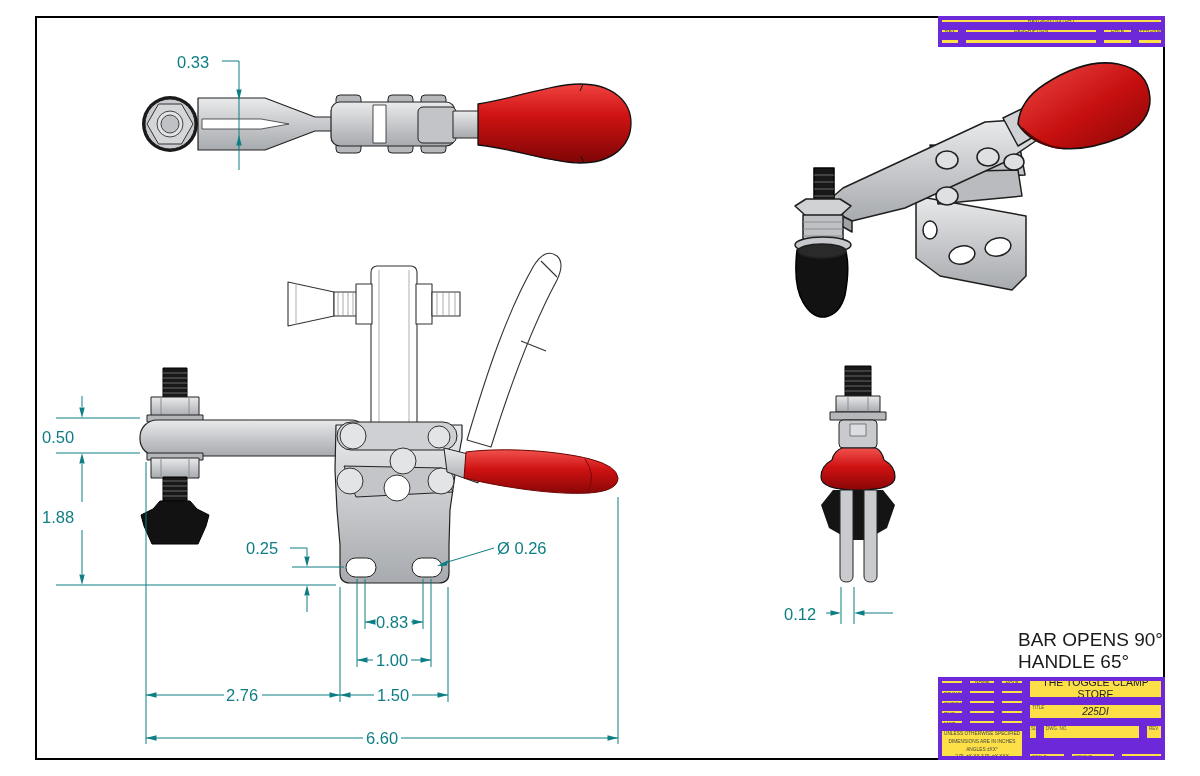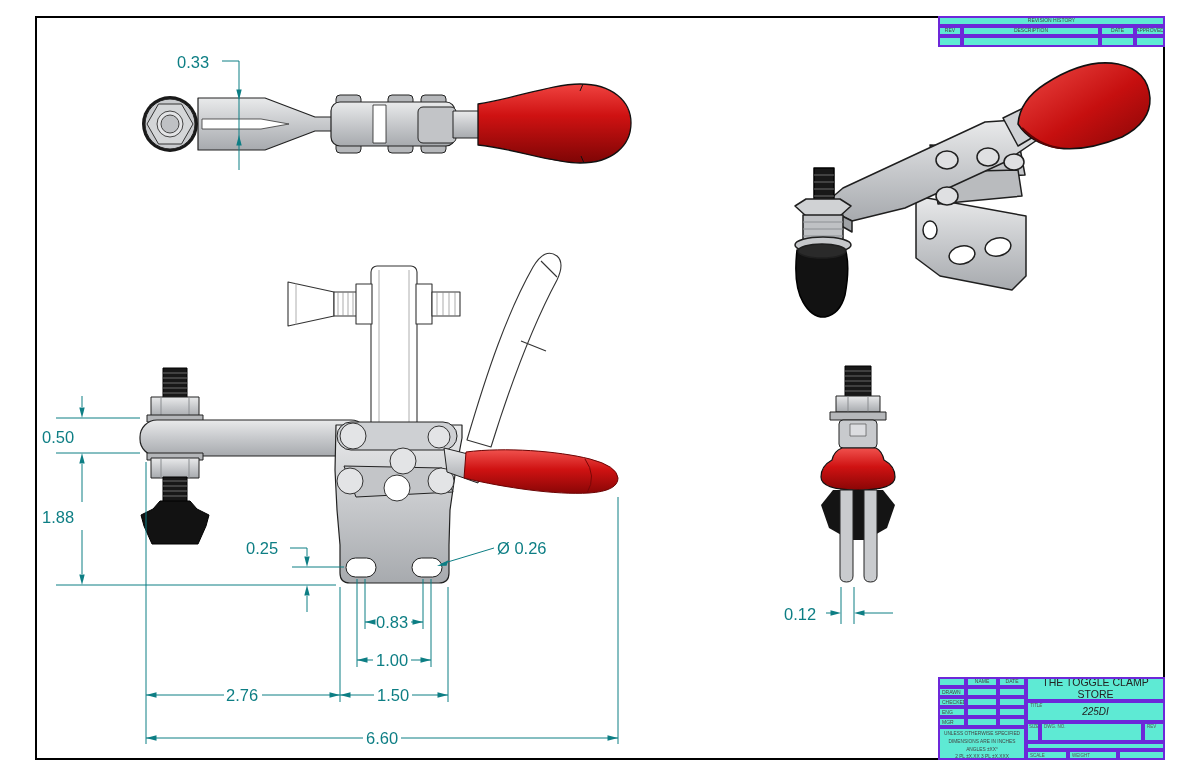--- a/index.html
+++ b/index.html
@@ -1,22 +1,22 @@
 <!DOCTYPE html>
 <html><head>
 <meta charset="utf-8">
 <style>
   html,body{margin:0;padding:0;background:#fff;}
   #canvas{position:relative;width:1200px;height:776px;background:#fff;overflow:hidden;
           font-family:"Liberation Sans",sans-serif;}
   #sheet-border{position:absolute;left:35px;top:16px;width:1126px;height:740px;
                 border:2px solid #000;}
   svg{position:absolute;left:0;top:0;}
-  .cell{position:absolute;box-sizing:border-box;border:2px solid #6d28d9;color:#444;
-        font-size:5px;line-height:1.1;overflow:hidden;background:#5eead4;}
+  .cell{position:absolute;box-sizing:border-box;border:4px solid #6d28d9;color:#444;
+        font-size:5px;line-height:1.1;overflow:hidden;background:#fde047;}
   .cell.center{display:flex;align-items:center;justify-content:center;text-align:center;}
   .lblpad{padding:1px 0 0 2px;}
   #rev-table,#title-block{position:absolute;}
   #company-cell{font-size:10.5px;color:#222;}
   #dwg-title-cell{font-size:10px;color:#222;}
   #notes-cell{font-size:4.8px;line-height:1.6;padding-top:4px;}
   #annotation{position:absolute;left:1018px;top:629px;width:160px;color:#1a1a1a;
               font-size:19px;line-height:22px;white-space:nowrap;}
   text.dim{font-family:"Liberation Sans",sans-serif;font-size:16.5px;fill:#0d7e84;}
   .tlabel{position:absolute;font-size:4.5px;color:#555;}
@@ -274,14 +274,18 @@
   <div class="cell" style="left:88px;top:65px;width:139px;height:8px;"></div>
   <div class="cell" style="left:88px;top:73px;width:42px;height:10px;">
     <span class="tlabel" style="left:2px;top:2px;">SCALE</span>
   </div>
   <div class="cell" style="left:130px;top:73px;width:50px;height:10px;">
     <span class="tlabel" style="left:2px;top:2px;">WEIGHT</span>
   </div>
   <div class="cell" style="left:180px;top:73px;width:47px;height:10px;"></div>
 </div>
 
+<div id="annotation">
+  <div>BAR OPENS 90°</div>
+  <div>HANDLE 65°</div>
+</div>
 
 </div>
 
 </body></html>

